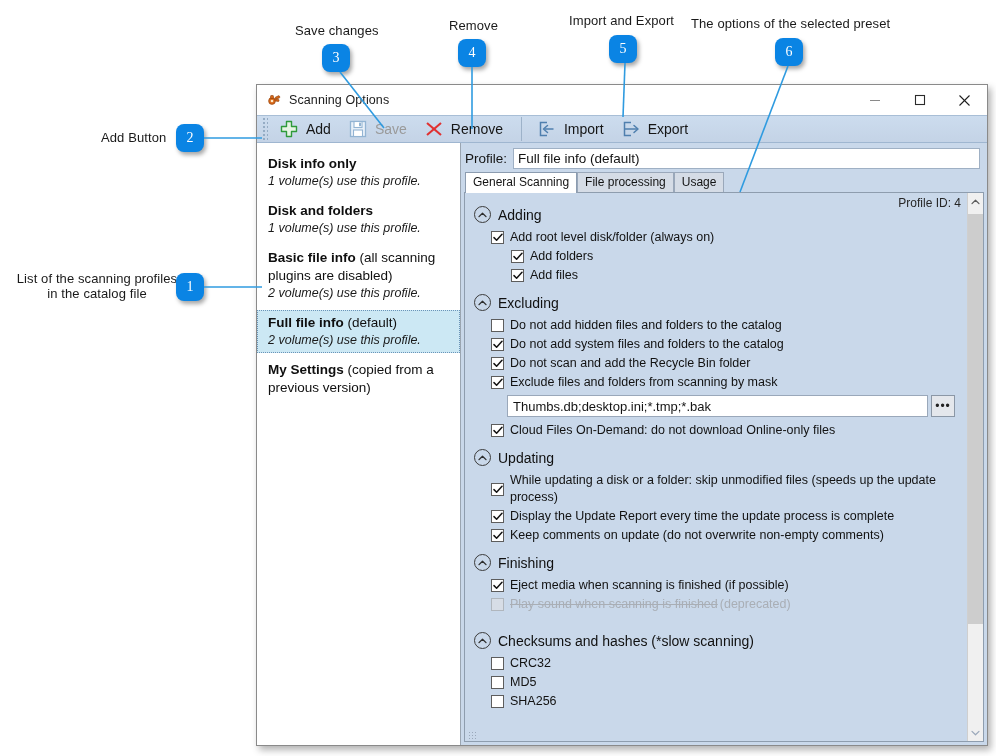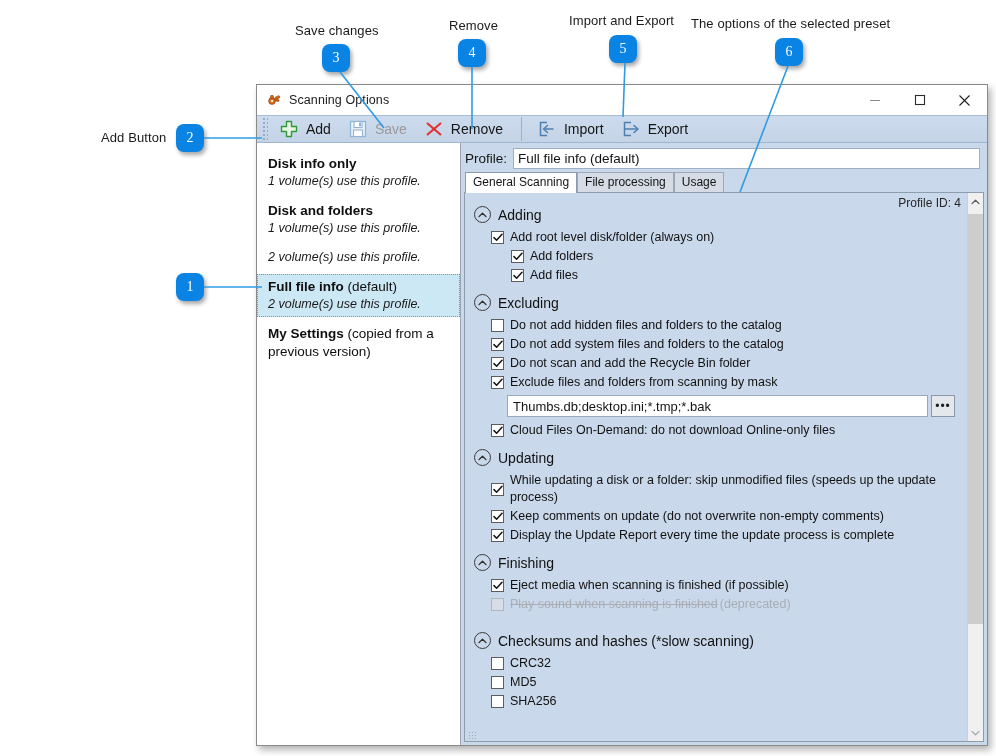--- a/index.html
+++ b/index.html
@@ -354,20 +354,22 @@
     width: 10px; height: 8px;
     background-image: radial-gradient(circle, #9aa8ba 0.6px, transparent 0.9px);
     background-size: 3px 3px;
   }
 </style>
 </head>
 <body>
 
 <div class="annotations">
 
+  <div class="anno-label center" style="left:14px; top:271px; width:166px;">List of the scanning profiles
+in the catalog file</div>
   <div class="anno-badge" style="left:176px; top:273px;">1</div>
   <div class="anno-line" style="left:204px; top:286px;">
     <svg width="58" height="2">
         <line x1="0" y1="1" x2="58" y2="1" stroke="#2f9be0" stroke-width="1.6"></line>
       </svg>
   </div>
 
   <div class="anno-label" style="left:101px; top:130px;">Add Button</div>
   <div class="anno-badge" style="left:176px; top:124px;">2</div>
   <div class="anno-line" style="left:204px; top:137px;">
@@ -513,20 +515,23 @@
         </div>
         <div class="p-sub">1 volume(s) use this profile.</div>
       </div>
       <div class="profile-item">
         <div class="p-title">
           <b>Disk and folders</b><span></span>
         </div>
         <div class="p-sub">1 volume(s) use this profile.</div>
       </div>
       <div class="profile-item">
+        <div class="p-title">
+          <b>Basic file info</b><span> (all scanning plugins are disabled)</span>
+        </div>
         <div class="p-sub">2 volume(s) use this profile.</div>
       </div>
       <div class="profile-item selected">
         <div class="p-title">
           <b>Full file info</b><span> (default)</span>
         </div>
         <div class="p-sub">2 volume(s) use this profile.</div>
       </div>
       <div class="profile-item">
         <div class="p-title">
@@ -650,29 +655,29 @@
                 </svg>
               </span>
             <span>While updating a disk or a folder: skip unmodified files (speeds up the update process)</span>
           </div>
           <div class="opt ind1">
             <span class="cb">
                 <svg width="10" height="9" viewBox="0 0 10 9">
                   <path d="M1 4.6 3.6 7.2 9 1.2" fill="none" stroke="#141414" stroke-width="1.5" stroke-linecap="round" stroke-linejoin="round"></path>
                 </svg>
               </span>
+            <span>Display the Update Report every time the update process is complete</span>
+          </div>
+          <div class="opt ind1">
+            <span class="cb">
+                <svg width="10" height="9" viewBox="0 0 10 9">
+                  <path d="M1 4.6 3.6 7.2 9 1.2" fill="none" stroke="#141414" stroke-width="1.5" stroke-linecap="round" stroke-linejoin="round"></path>
+                </svg>
+              </span>
             <span>Keep comments on update (do not overwrite non-empty comments)</span>
-          </div>
-          <div class="opt ind1">
-            <span class="cb">
-                <svg width="10" height="9" viewBox="0 0 10 9">
-                  <path d="M1 4.6 3.6 7.2 9 1.2" fill="none" stroke="#141414" stroke-width="1.5" stroke-linecap="round" stroke-linejoin="round"></path>
-                </svg>
-              </span>
-            <span>Display the Update Report every time the update process is complete</span>
           </div>
 
           <div class="group-head">
             <span class="chev-circle">
               <svg width="9" height="6" viewBox="0 0 9 6">
                   <path d="M1 4.6 4.5 1.2 8 4.6" fill="none" stroke="#2d2d2d" stroke-width="1.3" stroke-linecap="round" stroke-linejoin="round"></path>
                 </svg>
             </span>
             <span>Finishing</span>
           </div>

